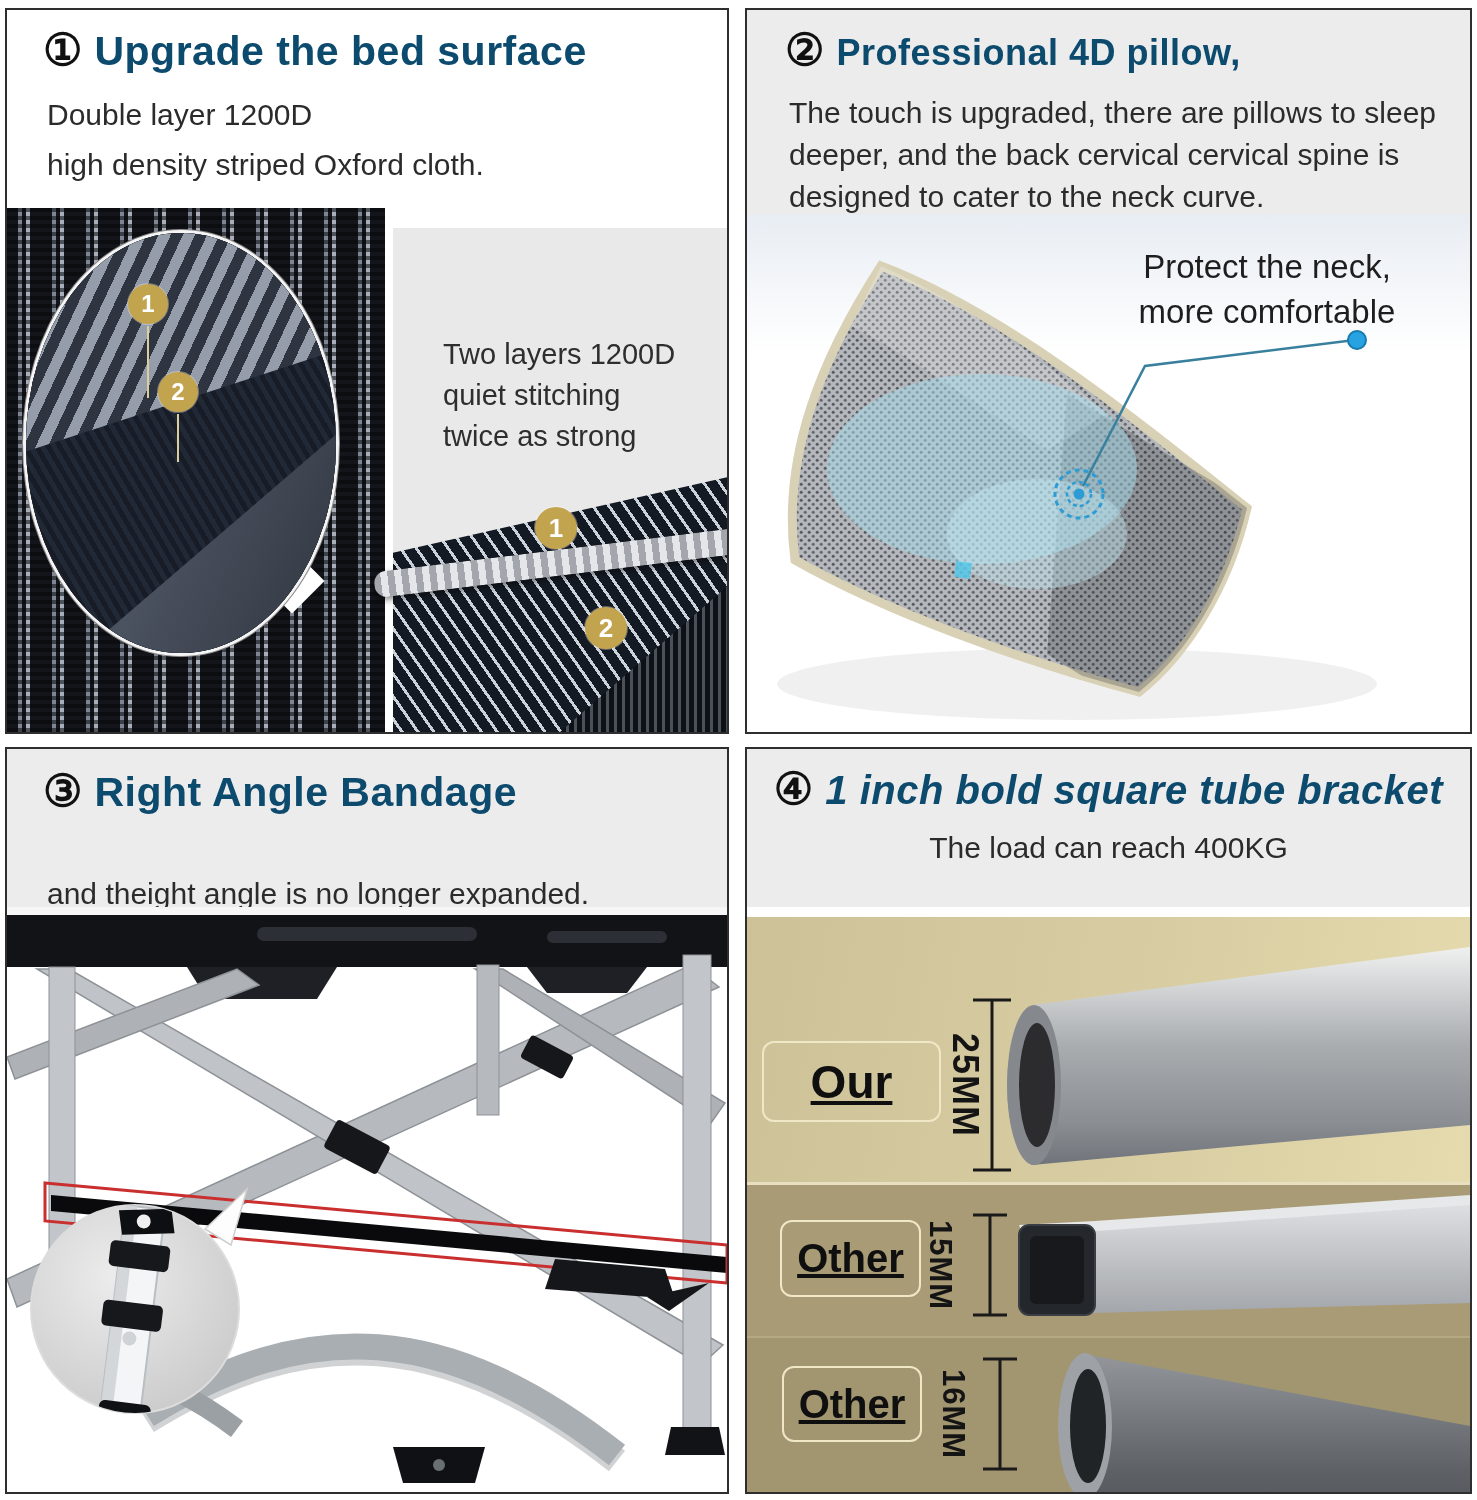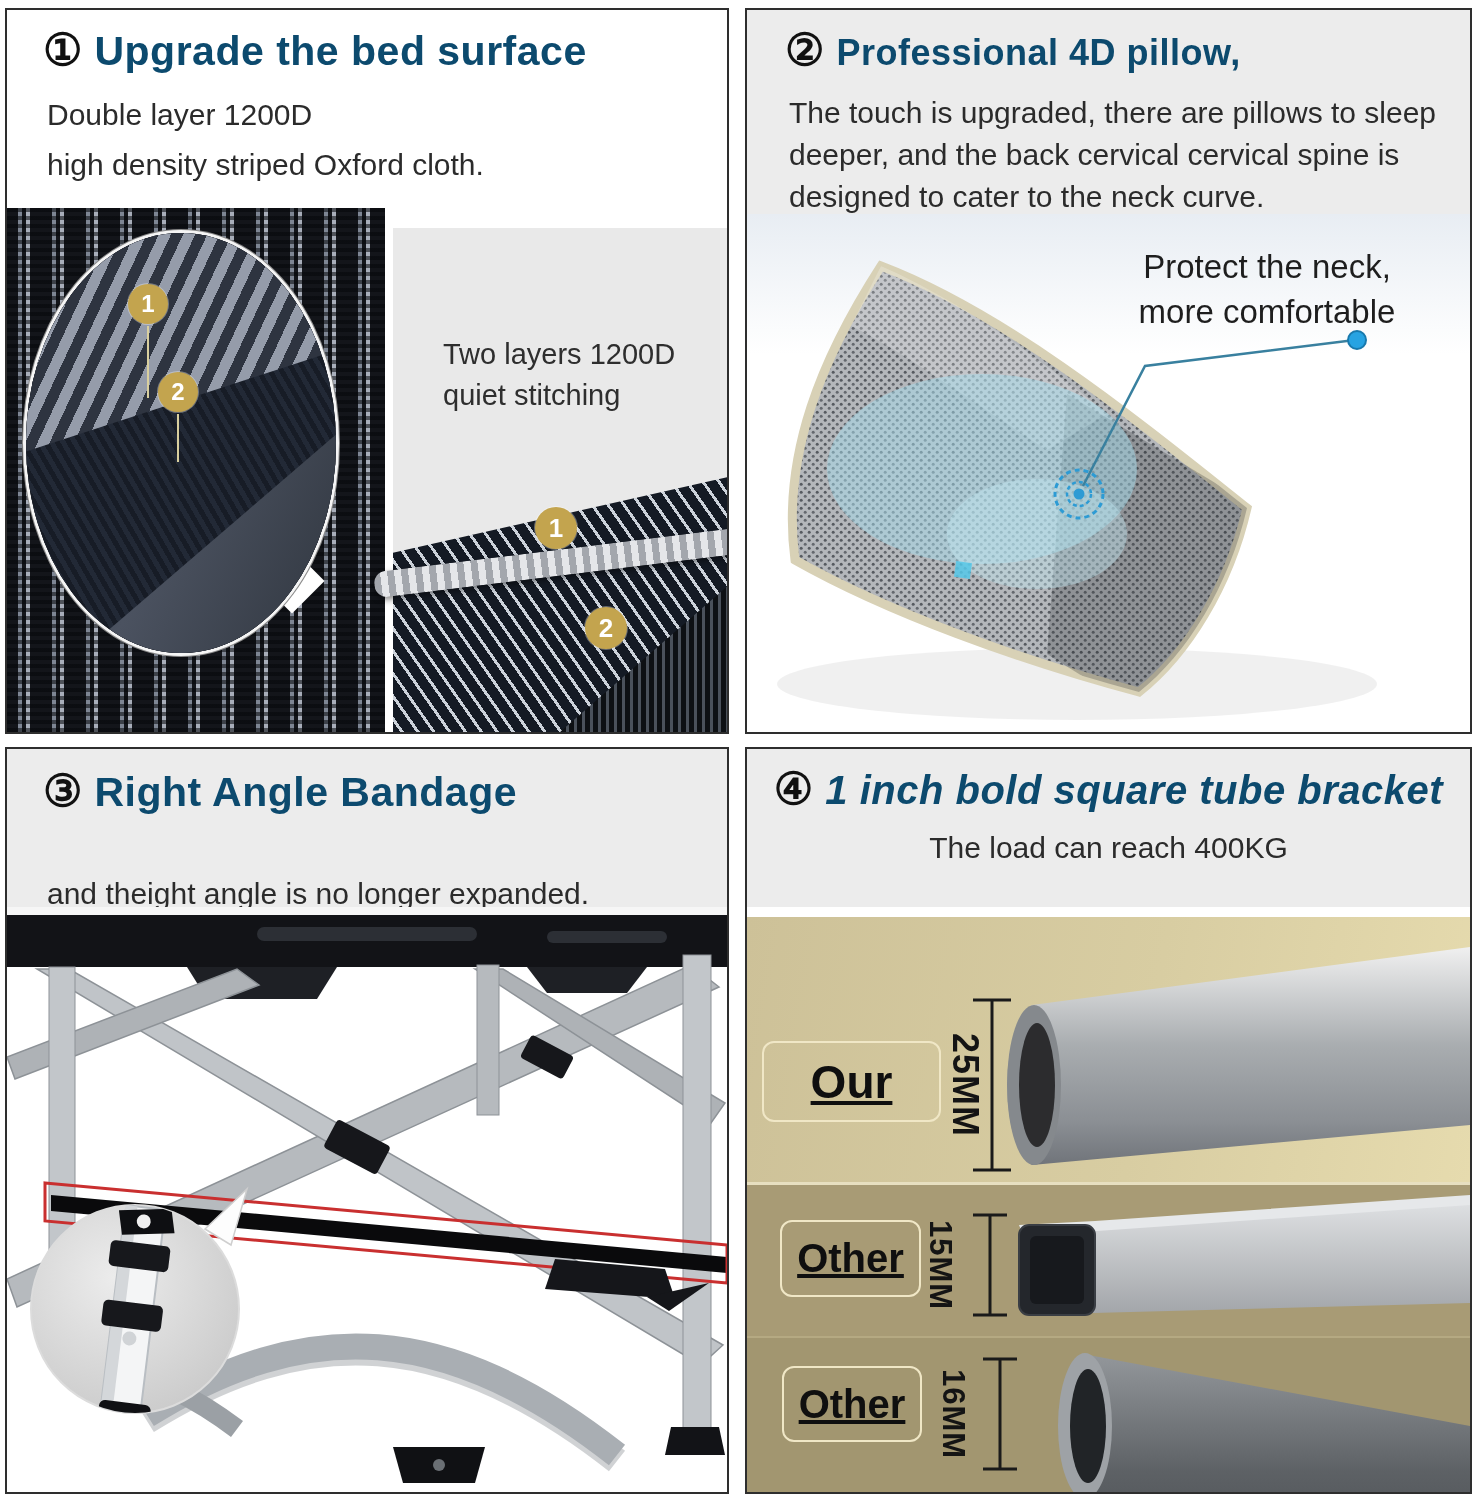--- a/index.html
+++ b/index.html
@@ -79,20 +79,21 @@
     </div>
     <div class="abs marker" style="left:121px;top:274px;width:40px;height:40px;font-size:24px;">1</div>
     <div class="abs marker-line" style="left:140px;top:316px;height:72px;"></div>
     <div class="abs marker" style="left:151px;top:362px;width:40px;height:40px;font-size:24px;">2</div>
     <div class="abs marker-line" style="left:170px;top:404px;height:48px;"></div>
 
     <div class="abs graybox" style="left:386px;top:198px;width:385px;height:244px;margin-top:20px;">
       <div class="abs" style="left:50px;top:106px;">
         <div class="note-line">Two layers 1200D</div>
         <div class="note-line">quiet stitching</div>
+        <div class="note-line">twice as strong</div>
       </div>
     </div>
 
     <div class="abs fab-twill" style="left:386px;top:442px;width:334px;height:280px;">
       <div class="abs twill-graywedge" style="left:0;top:0;right:0;bottom:0;"></div>
       <div class="abs twill-under" style="left:0;top:0;right:0;bottom:0;"></div>
       <div class="abs seam" style="left:-20px;top:96px;width:400px;height:26px;transform:rotate(-7deg);"></div>
     </div>
     <div class="abs marker" style="left:528px;top:497px;width:42px;height:42px;font-size:26px;">1</div>
     <div class="abs marker" style="left:578px;top:597px;width:42px;height:42px;font-size:26px;">2</div>

